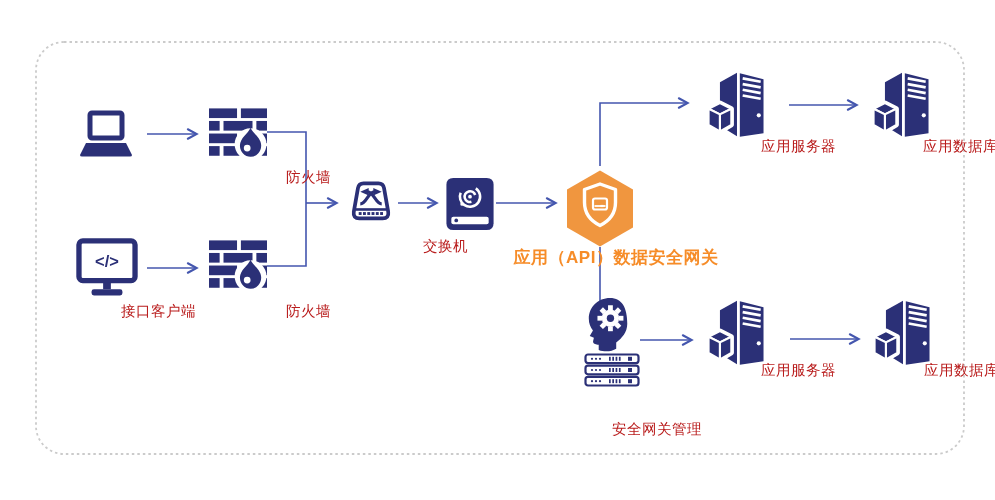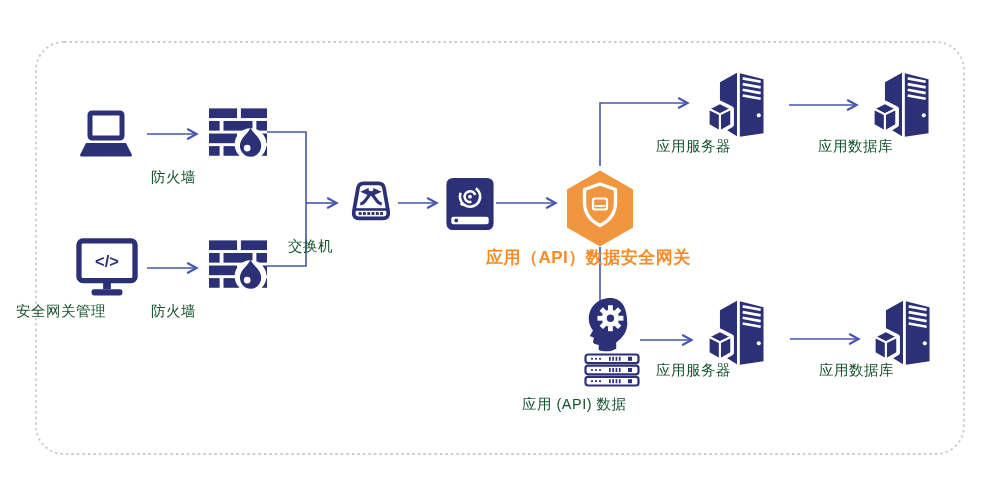--- a/index.html
+++ b/index.html
@@ -4,25 +4,25 @@
 <style>
   html,body{margin:0;padding:0;background:#ffffff;}
   .canvas{
     position:relative;width:995px;height:500px;background:#ffffff;overflow:hidden;
     font-family:"Liberation Sans","DejaVu Sans",sans-serif;
   }
   .layer{position:absolute;left:0;top:0;width:995px;height:500px;}
   .node{position:absolute;}
   .node svg{display:block;}
   .lbl{
-    position:absolute;width:180px;text-align:left;
-    font-size:14.5px;color:#14532d;white-space:nowrap;letter-spacing:0.5px;
+    position:absolute;width:180px;text-align:right;
+    font-size:14.5px;color:#b91c1c;white-space:nowrap;letter-spacing:0.5px;
   }
   .lbl-orange{
-    position:absolute;width:260px;text-align:left;
+    position:absolute;width:260px;text-align:center;
     font-size:17px;font-weight:bold;color:#F68C28;white-space:nowrap;letter-spacing:0.5px;
   }
 </style>
 </head>
 <body>
 
 <div class="canvas">
 
   <svg class="layer" viewBox="0 0 995 500">
     <defs>
@@ -77,21 +77,21 @@
   <div class="lbl" style="left:151px;top:168px;">防火墙</div>
 
   <div class="node" style="left:76px;top:238px;">
     <svg width="62" height="58" viewBox="0 0 64 60">
       <rect x="3" y="3" width="58" height="41" rx="4" fill="#fff" stroke="#2B3077" stroke-width="5.5"></rect>
       <text x="32" y="30" font-size="17" font-weight="bold" fill="#2B3077" text-anchor="middle">&lt;/&gt;</text>
       <rect x="28" y="46" width="8" height="7" fill="#2B3077"></rect>
       <rect x="16" y="53" width="32" height="6.5" rx="2.5" fill="#2B3077"></rect>
     </svg>
   </div>
-  <div class="lbl" style="left:16px;top:302px;">安全网关管理</div>
+  <div class="lbl" style="left:16px;top:302px;">接口客户端</div>
 
   <div class="node" style="left:209px;top:240px;">
     <svg width="58" height="53" viewBox="0 0 60 54">
       <g fill="#2B3077">
         <rect x="0" y="0" width="29" height="10"></rect>
           <rect x="33" y="0" width="27" height="10"></rect>
         <rect x="0" y="13" width="11" height="10"></rect>
           <rect x="15" y="13" width="30" height="10"></rect>
           <rect x="49" y="13" width="11" height="10"></rect>
         <rect x="0" y="26" width="29" height="10"></rect>
@@ -237,21 +237,21 @@
           <circle cx="12" cy="28.2" r="1.1"></circle>
           <circle cx="16" cy="28.2" r="1.1"></circle>
         <rect x="25" y="26.2" width="1.7" height="4"></rect>
           <rect x="28.3" y="26.2" width="1.7" height="4"></rect>
           <rect x="31.6" y="26.2" width="1.7" height="4"></rect>
           <rect x="34.9" y="26.2" width="1.7" height="4"></rect>
         <rect x="44" y="26.2" width="4" height="4"></rect>
       </g>
     </svg>
   </div>
-  <div class="lbl" style="left:522px;top:395px;">应用 (API) 数据</div>
+  <div class="lbl" style="left:522px;top:420px;">安全网关管理</div>
 
   <div class="node" style="left:701px;top:294px;">
     <svg width="72" height="76" viewBox="0 0 76 80">
       <polygon points="20,17 38,7 38,74 20,63" fill="#2B3077"></polygon>
       <polygon points="41,7.5 66,14 66,71 41,74.5" fill="#2B3077"></polygon>
       <g stroke="#fff" stroke-width="2.8">
         <line x1="44" y1="13" x2="63" y2="16.5"></line>
           <line x1="44" y1="19" x2="63" y2="22.5"></line>
         <line x1="44" y1="25" x2="63" y2="28.5"></line>
           <line x1="44" y1="31" x2="63" y2="34.5"></line>

